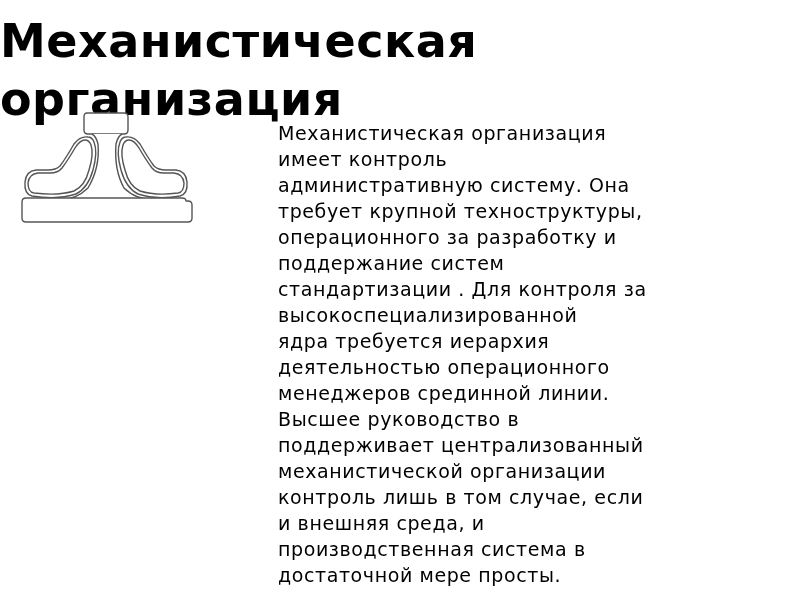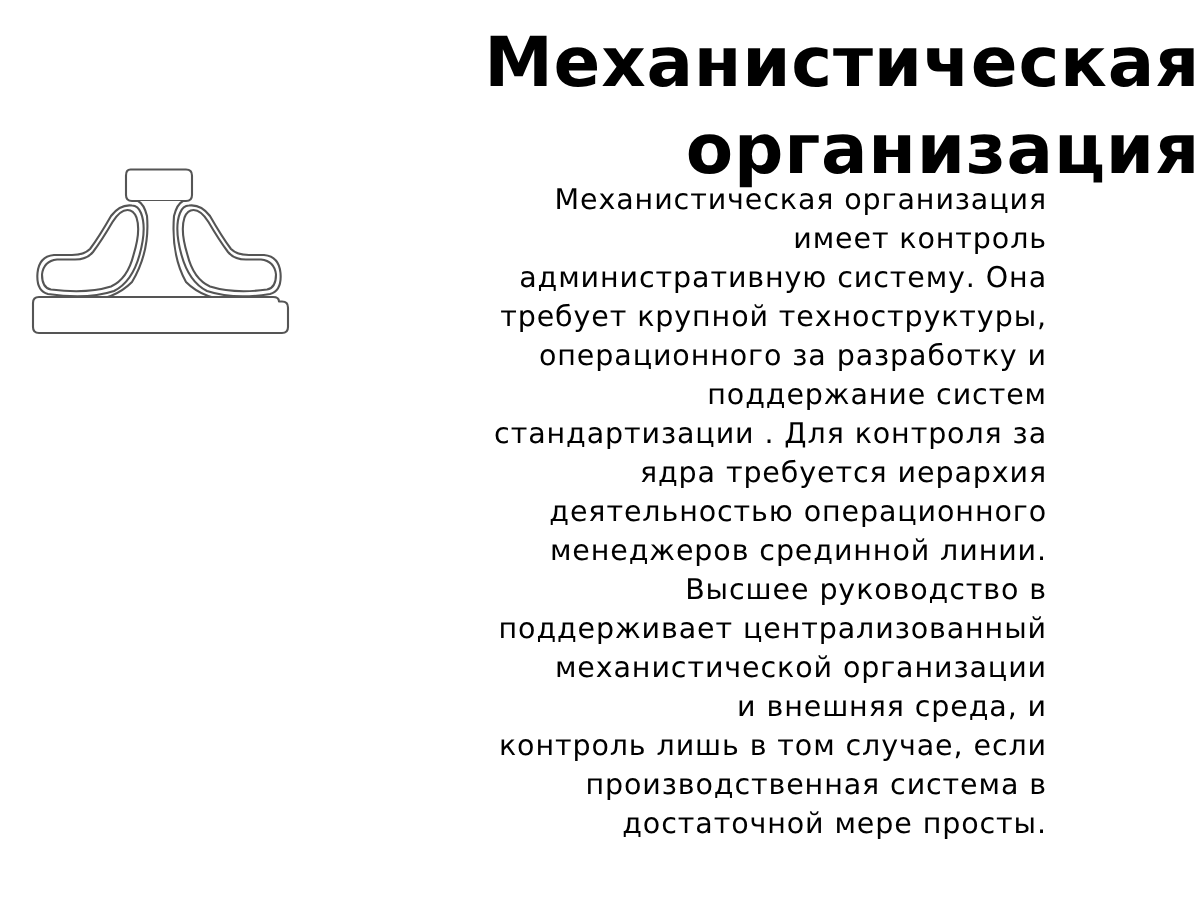--- a/index.html
+++ b/index.html
@@ -13,21 +13,21 @@
       position: relative;
       overflow: hidden;
       font-family: "DejaVu Sans", sans-serif;
       color: #000000;
     }
     .slide-title {
       position: absolute;
       left: 0;
       top: 12px;
       width: 800px;
-      text-align: right;
+      text-align: left;
       font-family: "DejaVu Sans", sans-serif;
       font-weight: bold;
       font-size: 46px;
       line-height: 58px;
       letter-spacing: 0.5px;
       margin: 0;
     }
     .slide-title span {
       display: block;
     }
@@ -41,21 +41,20 @@
     .body-text {
       position: absolute;
       left: 278px;
       top: 120px;
       width: 420px;
       font-family: "DejaVu Sans", sans-serif;
       font-size: 19px;
       line-height: 26px;
       letter-spacing: 0.6px;
       margin: 0;
-      text-align: right;
     }
     .body-text span {
       display: block;
       white-space: nowrap;
     }
   </style>
 </head>
 <body>
 
 <h1 class="slide-title">
@@ -85,23 +84,24 @@
 </div>
 
 <p class="body-text">
   <span>Механистическая организация</span>
   <span>имеет контроль</span>
   <span>административную систему. Она</span>
   <span>требует крупной техноструктуры,</span>
   <span>операционного за разработку и</span>
   <span>поддержание систем</span>
   <span>стандартизации . Для контроля за</span>
+  <span>высокоспециализированной</span>
   <span>ядра требуется иерархия</span>
   <span>деятельностью операционного</span>
   <span>менеджеров срединной линии.</span>
   <span>Высшее руководство в</span>
   <span>поддерживает централизованный</span>
   <span>механистической организации</span>
+  <span>контроль лишь в том случае, если</span>
   <span>и внешняя среда, и</span>
-  <span>контроль лишь в том случае, если</span>
   <span>производственная система в</span>
   <span>достаточной мере просты.</span>
 </p>
 
 </body></html>

